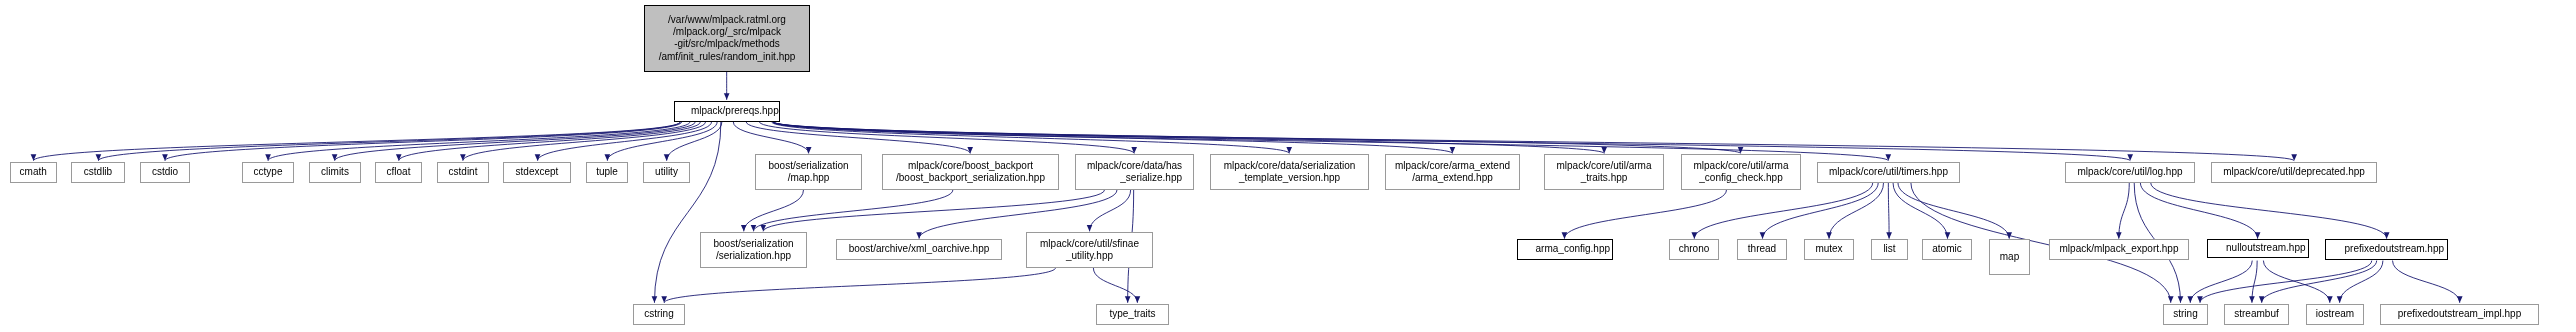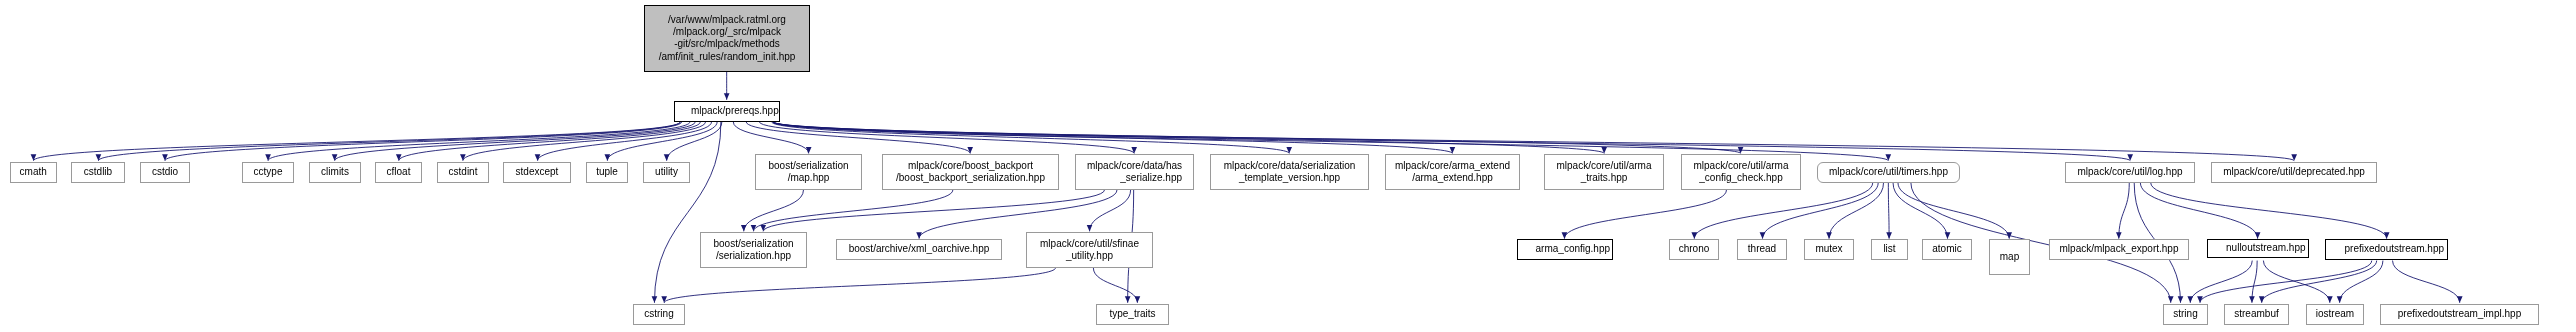--- a/index.html
+++ b/index.html
@@ -138,21 +138,21 @@
       <div class="node" data-interactable="true" style="left: 1075px; top: 154px; width: 119px; height: 36px; text-align: right;">mlpack/core/data/has
 _serialize.hpp</div>
       <div class="node" data-interactable="true" style="left: 1210px; top: 154px; width: 159px; height: 36px;">mlpack/core/data/serialization
 _template_version.hpp</div>
       <div class="node" data-interactable="true" style="left: 1385px; top: 154px; width: 135px; height: 36px;">mlpack/core/arma_extend
 /arma_extend.hpp</div>
       <div class="node" data-interactable="true" style="left: 1544px; top: 154px; width: 120px; height: 36px;">mlpack/core/util/arma
 _traits.hpp</div>
       <div class="node" data-interactable="true" style="left: 1681px; top: 154px; width: 120px; height: 36px;">mlpack/core/util/arma
 _config_check.hpp</div>
-      <div class="node" data-interactable="true" style="left: 1817px; top: 162px; width: 143px; height: 21px; border-radius: 6px;">mlpack/core/util/timers.hpp</div>
+      <div class="node" data-interactable="true" style="left: 1817px; top: 162px; width: 143px; height: 21px;">mlpack/core/util/timers.hpp</div>
       <div class="node" data-interactable="true" style="left: 2065px; top: 162px; width: 130px; height: 21px;">mlpack/core/util/log.hpp</div>
       <div class="node" data-interactable="true" style="left: 2211px; top: 162px; width: 166px; height: 21px;">mlpack/core/util/deprecated.hpp</div>
       <div class="node" data-interactable="false" style="left: 700px; top: 232px; width: 107px; height: 36px;">boost/serialization
 /serialization.hpp</div>
       <div class="node" data-interactable="false" style="left: 836px; top: 239px; width: 166px; height: 21px;">boost/archive/xml_oarchive.hpp</div>
       <div class="node" data-interactable="true" style="left: 1026px; top: 232px; width: 127px; height: 36px;">mlpack/core/util/sfinae
 _utility.hpp</div>
       <div class="node doc" data-interactable="true" style="left: 1517px; top: 239px; width: 96px; height: 21px;">arma_config.hpp</div>
       <div class="node" data-interactable="false" style="left: 1669px; top: 239px; width: 50px; height: 21px;">chrono</div>
       <div class="node" data-interactable="false" style="left: 1737px; top: 239px; width: 50px; height: 21px;">thread</div>

